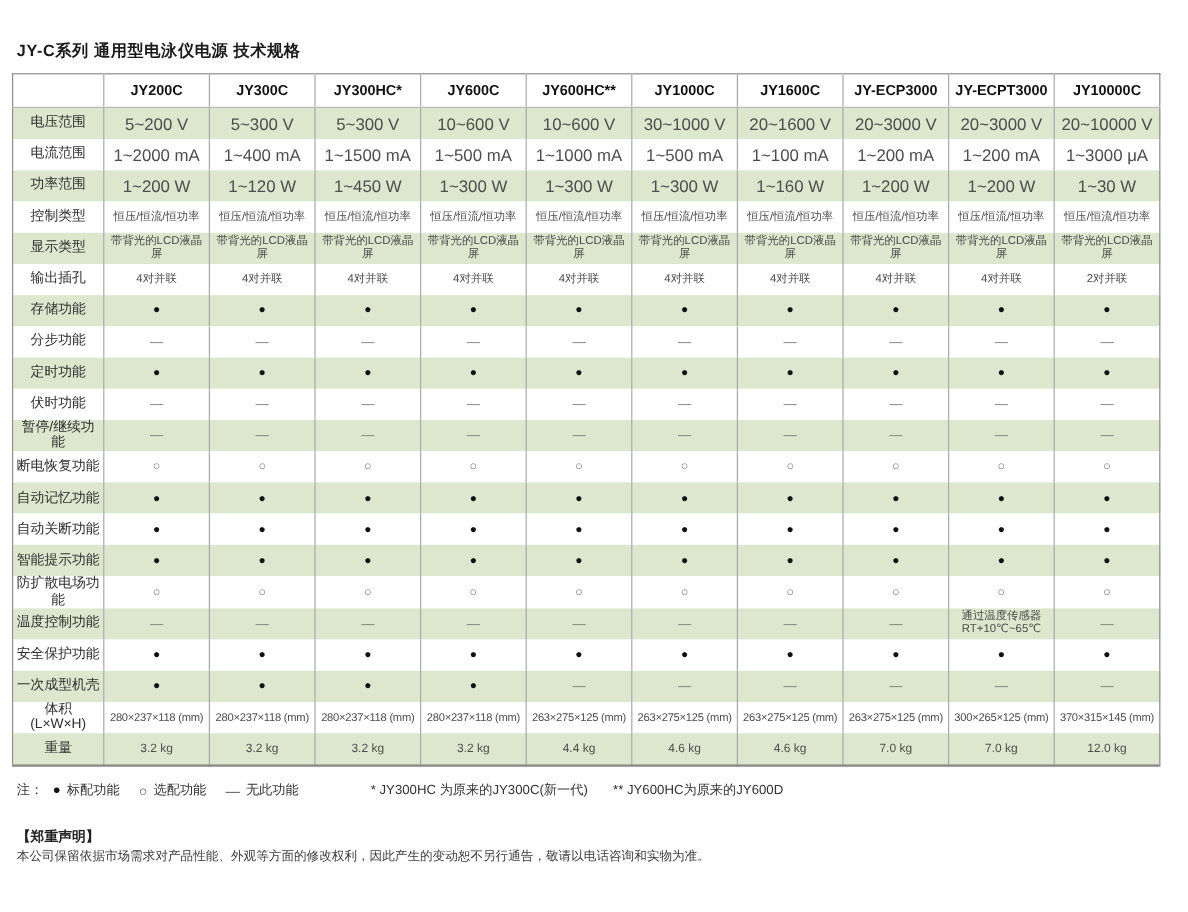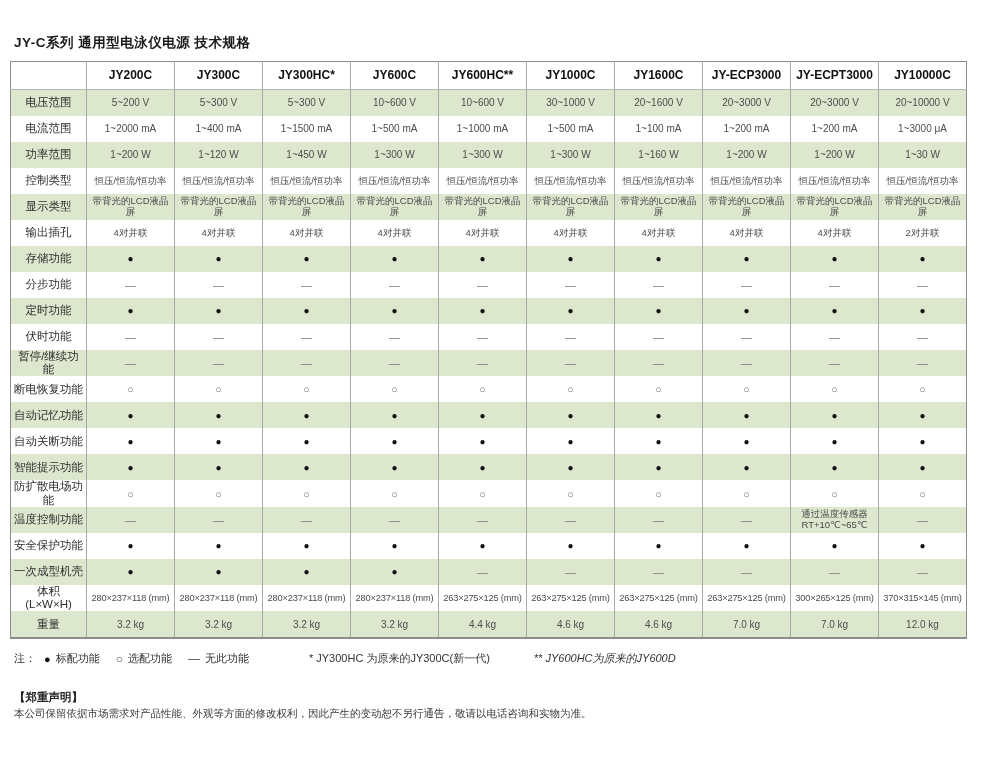--- a/index.html
+++ b/index.html
@@ -27,40 +27,40 @@
     height:26px;line-height:1.15;
   }
   .spec-table th:first-child,.spec-table td:first-child{border-left:none;}
   .spec-table thead th{
     background:#ffffff;font-weight:bold;font-size:12px;color:#111;
     height:27px;border-bottom:1px solid #b8b8b8;
   }
   tr.green td{background:#dce7ce;}
   tr.white td{background:#ffffff;}
   td.rowlabel{font-size:11.5px;color:#2e2e2e;}
-  td.val{font-size:10px;color:#4d4d4d;margin-top:44px;}
+  td.val{font-size:14px;color:#4d4d4d;margin-top:44px;}
   td.cjk-sm{font-size:9.5px;color:#4a4a4a;white-space:pre-line;}
   td.dim{font-size:9.3px;color:#4d4d4d;letter-spacing:-0.2px;}
   td.kg{font-size:10px;color:#4d4d4d;}
   td.sym-dot{font-size:10px;color:#111;}
   td.sym-circle{font-size:10.5px;color:#6f6f6f;}
   td.sym-dash{font-size:11px;color:#7a7a7a;}
   .notes-line{
     position:absolute;left:14px;top:651px;width:960px;
     font-size:11px;color:#333;display:flex;align-items:center;
   }
   .legend{display:flex;align-items:center;}
   .legend .prefix{margin-right:8px;}
   .legend-item{display:flex;align-items:center;margin-right:16px;}
   .legend-item .lg-sym{margin-right:5px;}
   .lg-dot{font-size:11px;color:#111;}
   .lg-circle{font-size:12px;color:#555;}
   .lg-dash{font-size:12px;color:#555;}
   .footnote1{margin-left:44px;}
-  .footnote2{margin-left:44px;font-style:italic;}
+  .footnote2{margin-left:21px;}
   .disclaimer-head{
     position:absolute;left:14px;top:690px;
     font-size:11.5px;font-weight:bold;color:#222;
   }
   .disclaimer-body{
     position:absolute;left:14px;top:707px;width:930px;
     font-size:10.5px;color:#3a3a3a;font-family:Liberation Serif, serif;
   }
 </style>
 </head>

